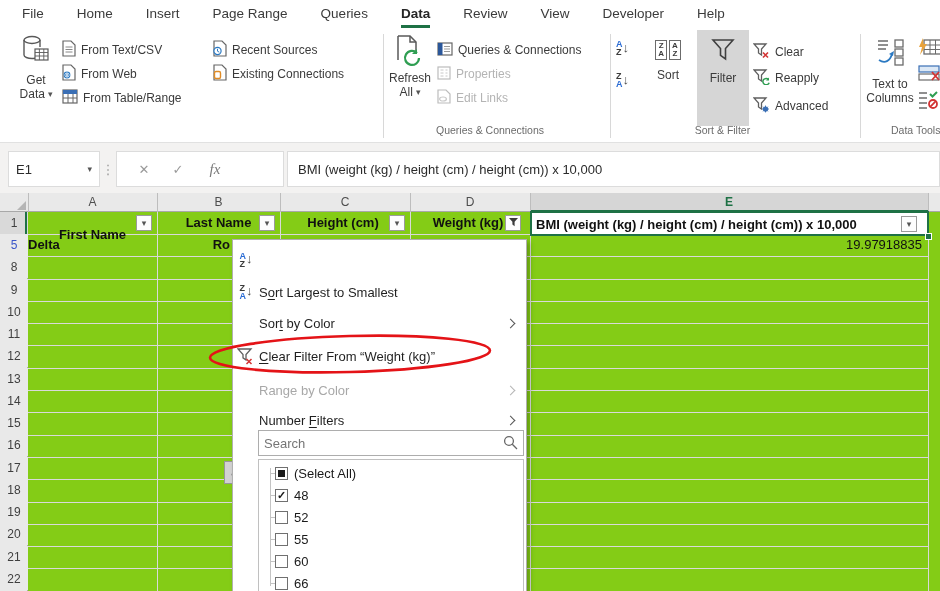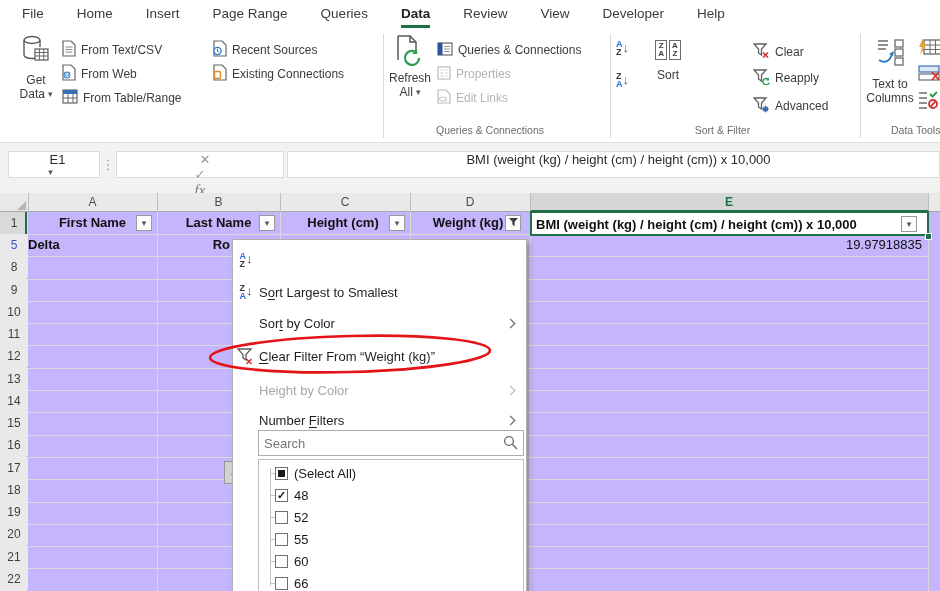--- a/index.html
+++ b/index.html
@@ -1,16 +1,16 @@
 <!DOCTYPE html>
 <html><head>
 <meta charset="utf-8">
 <style>
   html,body{margin:0;padding:0;background:#fff;}
-  #app{position:relative;width:940px;height:591px;overflow:hidden;background:#c4b5fd;
+  #app{position:relative;width:940px;height:591px;overflow:hidden;background:#84cc16;
        font-family:"Liberation Sans",sans-serif;color:#333;-webkit-font-smoothing:antialiased;}
   .abs{position:absolute;}
   
   .tabbar{position:absolute;left:0;top:0;width:940px;height:28px;display:flex;gap:33px;
           padding-left:22px;align-items:center;background:#fff;font-size:13.5px;color:#3b3b3b;}
   .rtab{height:28px;line-height:28px;white-space:nowrap;cursor:default;}
   .rtab.active{font-weight:600;color:#262626;box-shadow:inset 0 -3px 0 #1e7145;}
   
   .ribbon{position:absolute;left:0;top:28px;width:940px;height:115px;background:#fff;}
   .ribbon-border{position:absolute;left:0;top:142px;width:940px;height:1px;background:#e1e1e1;}
@@ -26,22 +26,22 @@
   .azstack .blue{color:#2b6cd4;} .azstack .dark{color:#3c3c3c;}
   .dnarrow{font-size:13px;color:#4a4a4a;line-height:14px;}
   .sbox{display:inline-flex;flex-direction:column;border:1px solid #6b6b6b;background:#fff;
         font-size:8px;line-height:8px;font-weight:700;color:#3c3c3c;padding:1px 2px;}
   .filterbig{background:#d6d6d6;}
   .chev{display:inline-block;width:6px;height:6px;border-top:1.6px solid #555;border-right:1.6px solid #555;
         transform:rotate(45deg);}
   .chev.gray{border-color:#b5b5b5;}
   
   .fbar{position:absolute;left:0;top:143px;width:940px;height:50px;background:#f3f2f1;}
-  .fbox{position:absolute;top:8px;height:27px;background:#fff;border:1px solid #dcdcdc;box-sizing:border-box;
-        display:flex;align-items:center;font-size:13px;color:#2b2b2b;flex-direction:column;}
+  .fbox{position:absolute;top:8px;height:36px;background:#fff;border:1px solid #dcdcdc;box-sizing:border-box;
+        display:flex;align-items:center;font-size:13px;color:#2b2b2b;}
   .graysym{color:#9a9a9a;font-size:13px;}
   
   .colstrip{position:absolute;left:0;top:193px;width:940px;height:19px;background:#e9e9e9;}
   .collabel{position:absolute;top:193px;height:18px;line-height:18px;text-align:center;font-size:12px;color:#4e4e4e;}
   .rowhdr{position:absolute;left:0;width:28px;height:22px;line-height:22px;text-align:center;
           font-size:12px;color:#3f3f3f;background:#e9e9e9;}
   .rowhdr.blue{color:#3a55c9;}
   .gridline-v{position:absolute;top:212px;width:1px;height:379px;background:#d9d9d9;}
   .striplinev{position:absolute;top:193px;width:1px;height:19px;background:#bdbdbd;}
   .cell{position:absolute;height:22px;line-height:22px;font-size:13px;color:#111;white-space:nowrap;overflow:hidden;}
@@ -238,20 +238,28 @@
             <span>A</span>
           </span>
         <span class="sbox">
             <span>A</span>
             <span>Z</span>
           </span>
       </span>
       <span>Sort</span>
     </div>
 
+    <div class="bigbtn filterbig" style="left:697px;top:2px;width:52px;height:96px;">
+      <span style="margin-top:8px;margin-bottom:6px;">
+        <svg width="26" height="24" viewBox="0 0 26 24">
+            <path d="M3 2h20l-7.5 8.5V21l-5-3.6v-6.9z" fill="none" stroke="#404040" stroke-width="1.6"></path>
+          </svg>
+      </span>
+      <span>Filter</span>
+    </div>
 
     <div class="smallbtn" style="left:753px;top:14px;">
       <span>
         <svg width="17" height="16" viewBox="0 0 17 16">
             <path d="M1 1h12l-4.5 5v6l-3-2V6z" fill="none" stroke="#5f5f5f" stroke-width="1.3"></path>
             <path d="M10 9.5l5 5M15 9.5l-5 5" stroke="#d23333" stroke-width="1.6"></path>
           </svg>
       </span>
       <span>Clear</span>
     </div>
@@ -386,21 +394,21 @@
     <div class="rowhdr" style="top:546px;">21</div>
     <div class="rowhdr" style="top:568px;">22</div>
 
     <div class="abs" style="left:28px;top:234px;width:900px;height:357px;background:repeating-linear-gradient(to bottom,#d9d9d9 0 1px,transparent 1px 22.3px);"></div>
     <div class="gridline-v" style="left:157px;"></div>
       <div class="gridline-v" style="left:280px;"></div>
     <div class="gridline-v" style="left:410px;"></div>
       <div class="gridline-v" style="left:530px;"></div>
     <div class="gridline-v" style="left:928px;"></div>
 
-    <div class="cell hdrcell" style="left:28px;top:212px;width:129px;">First Name</div>
+    <div class="cell hdrcell" style="left:28px;top:224px;width:129px;">First Name</div>
     <div class="ddbtn" style="left:136px;top:215px;">
         <span>▾</span>
       </div>
     <div class="cell hdrcell" style="left:157px;top:212px;width:123px;">Last Name</div>
     <div class="ddbtn" style="left:259px;top:215px;">
         <span>▾</span>
       </div>
     <div class="cell hdrcell" style="left:280px;top:212px;width:126px;">Height (cm)</div>
     <div class="ddbtn" style="left:389px;top:215px;">
         <span>▾</span>
@@ -463,21 +471,21 @@
         <svg width="18" height="17" viewBox="0 0 18 17">
             <path d="M1 1h13l-5 5.5V12l-3-2.2V6.5z" fill="none" stroke="#5f5f5f" stroke-width="1.3"></path>
             <path d="M9.5 11l5 5M14.5 11l-5 5" stroke="#d23333" stroke-width="1.5"></path>
           </svg>
       </span>
       <span class="mtext"><span class="u">C</span><span>lear Filter From “Weight (kg)”</span></span>
     </div>
 
     <div class="mitem disabled" style="top:137px;height:26px;">
       <span class="mic"></span>
-      <span class="mtext"><span>Height by Color</span></span>
+      <span class="mtext"><span>Range by Color</span></span>
       <span class="chev gray mchev"></span>
     </div>
 
     <div class="mitem" style="top:167px;height:26px;">
       <span class="mic"></span>
       <span class="mtext"><span>Number </span><span class="u">F</span><span>ilters</span></span>
       <span class="chev mchev"></span>
     </div>
 
     <input class="search" type="text" placeholder="Search" style="">

